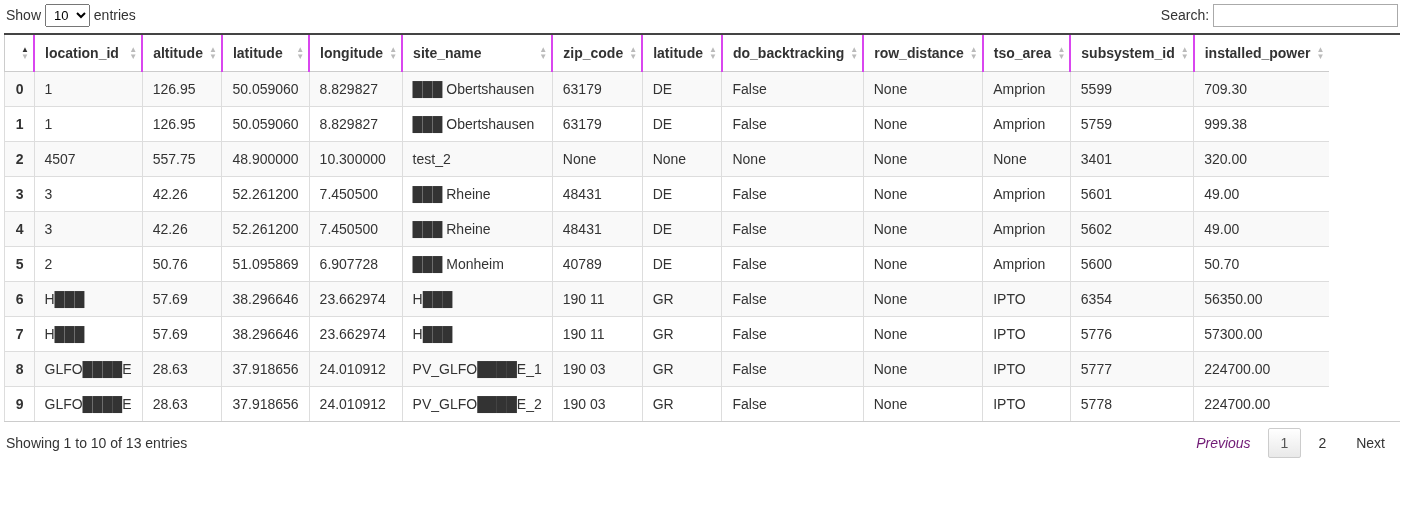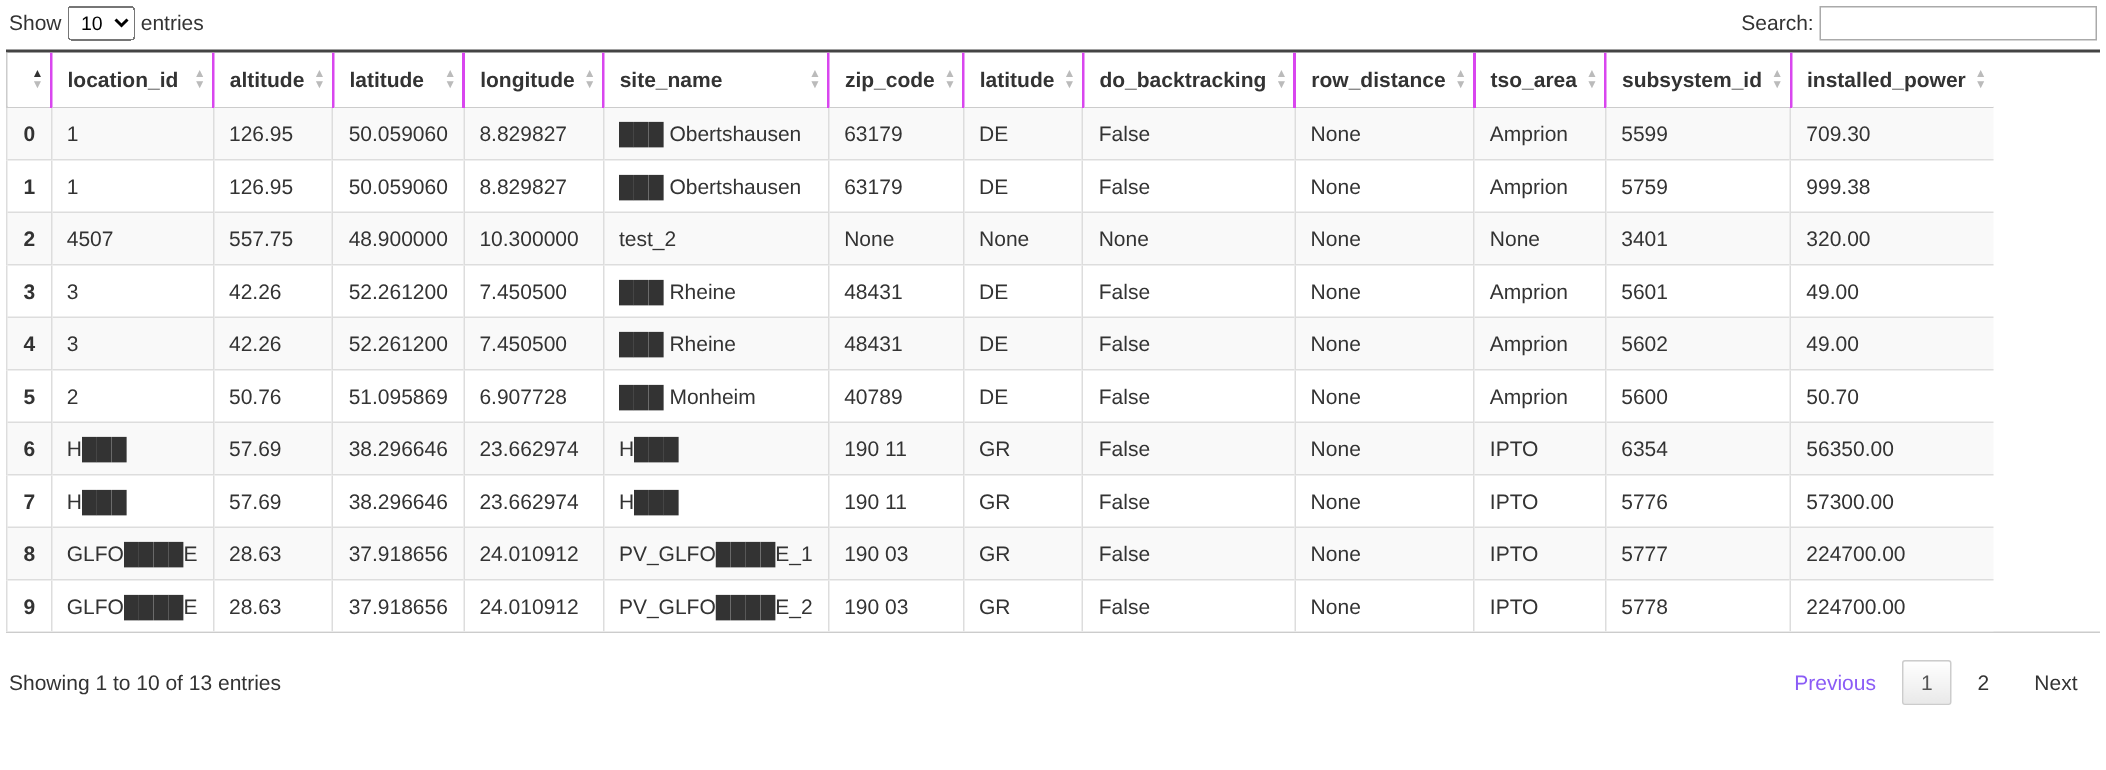--- a/index.html
+++ b/index.html
@@ -33,32 +33,32 @@
       padding: 9px 10px; 
       border-top: 1px solid #ddd; 
       border-left: 1px solid #ddd;
       white-space: nowrap;
       text-align: left;
     }
     tbody th { font-weight: bold; text-align: right; }
     tbody tr:nth-child(odd) { background: #f9f9f9; }
     tbody tr:nth-child(even) { background: #fff; }
     
-    .bottom-controls { display: flex; justify-content: space-between; align-items: center; margin-top: 18px; padding: 0 2px; }
+    .bottom-controls { display: flex; justify-content: space-between; align-items: center; margin-top: 6px; padding: 0 2px; }
     .info-text { font-size: 14px; }
     .paginate { display: flex; align-items: center; gap: 4px; }
     .paginate .pbtn { 
       padding: 6px 12px; 
       cursor: pointer; 
       border: 1px solid transparent;
       border-radius: 2px;
       color: #333;
       text-decoration: none;
     }
-    .paginate .pbtn.disabled { color: #8b5cf6; cursor: default; }
+    .paginate .pbtn.disabled { color: #701a75; cursor: default; font-style: italic; }
     .paginate .pbtn.current { 
       background: linear-gradient(#fff,#e9e9e9); 
       border: 1px solid #ccc; 
       color: #555;
     }
   </style>
 </head>
 <body>
 
 <div class="top-controls">

